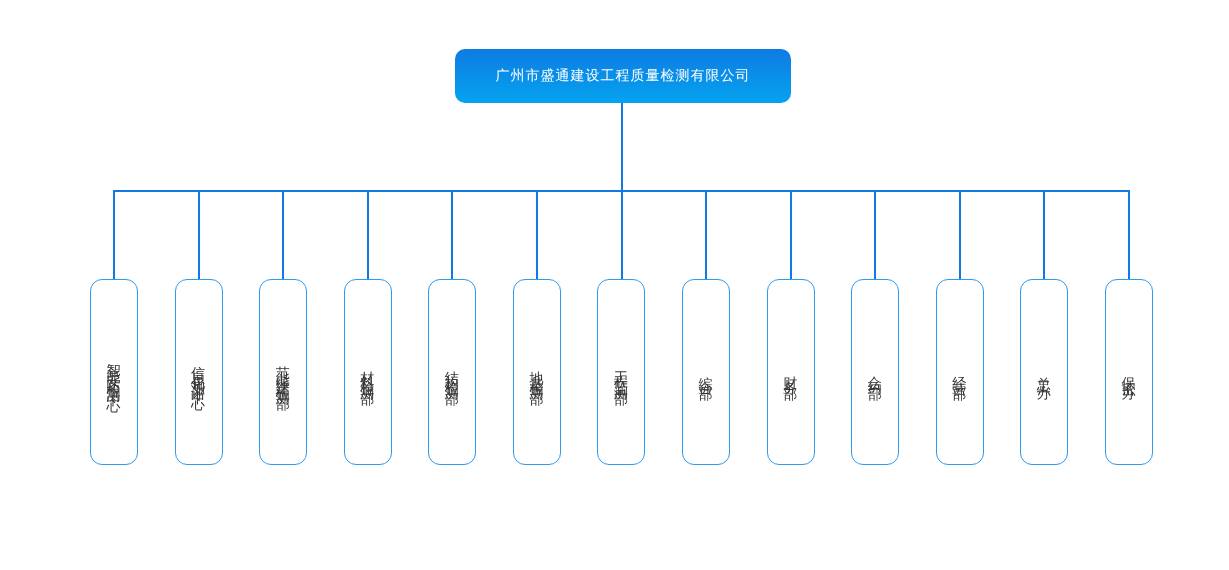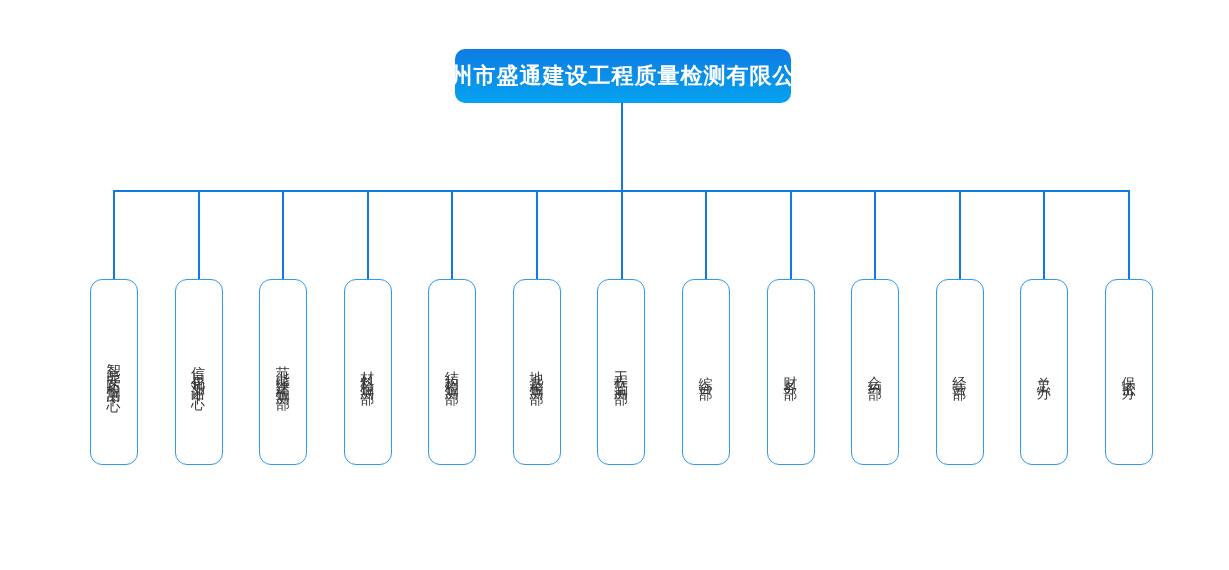--- a/index.html
+++ b/index.html
@@ -23,22 +23,22 @@
     width: 336px;
     height: 54px;
     border-radius: 10px;
     background: linear-gradient(180deg, #0E7BE2 0%, #05A3EF 100%);
     display: flex;
     align-items: center;
     justify-content: center;
   }
   .root-node .root-label {
     color: #ffffff;
-    font-size: 22px;
-    font-weight: bold;
+    font-size: 14px;
+    font-weight: normal;
     letter-spacing: 1px;
     white-space: nowrap;
   }
 
   
   .line {
     position: absolute;
     background: #1379E0;
   }
   .stem  { left: 621px; top: 103px; width: 2px; height: 89px; }

